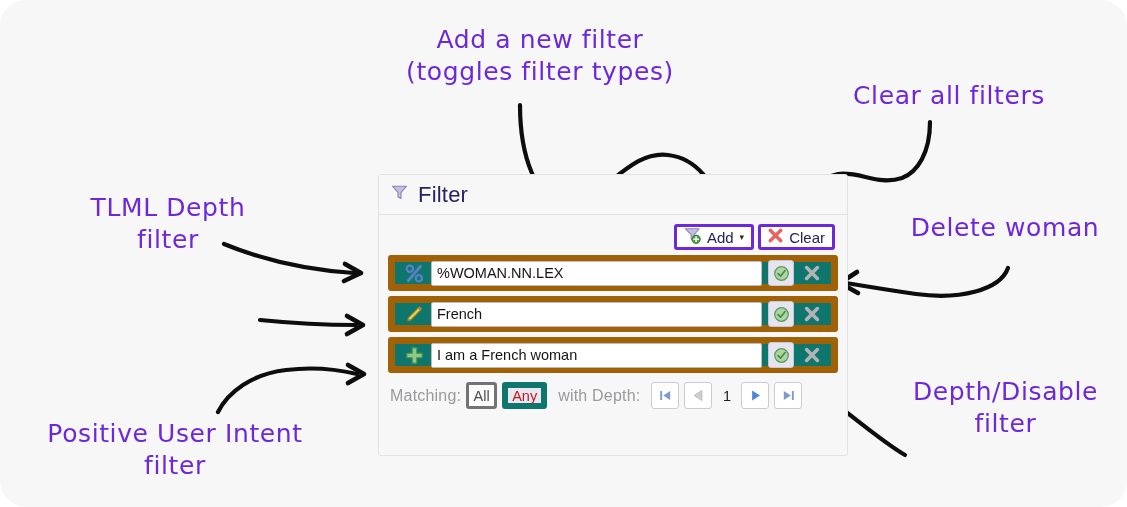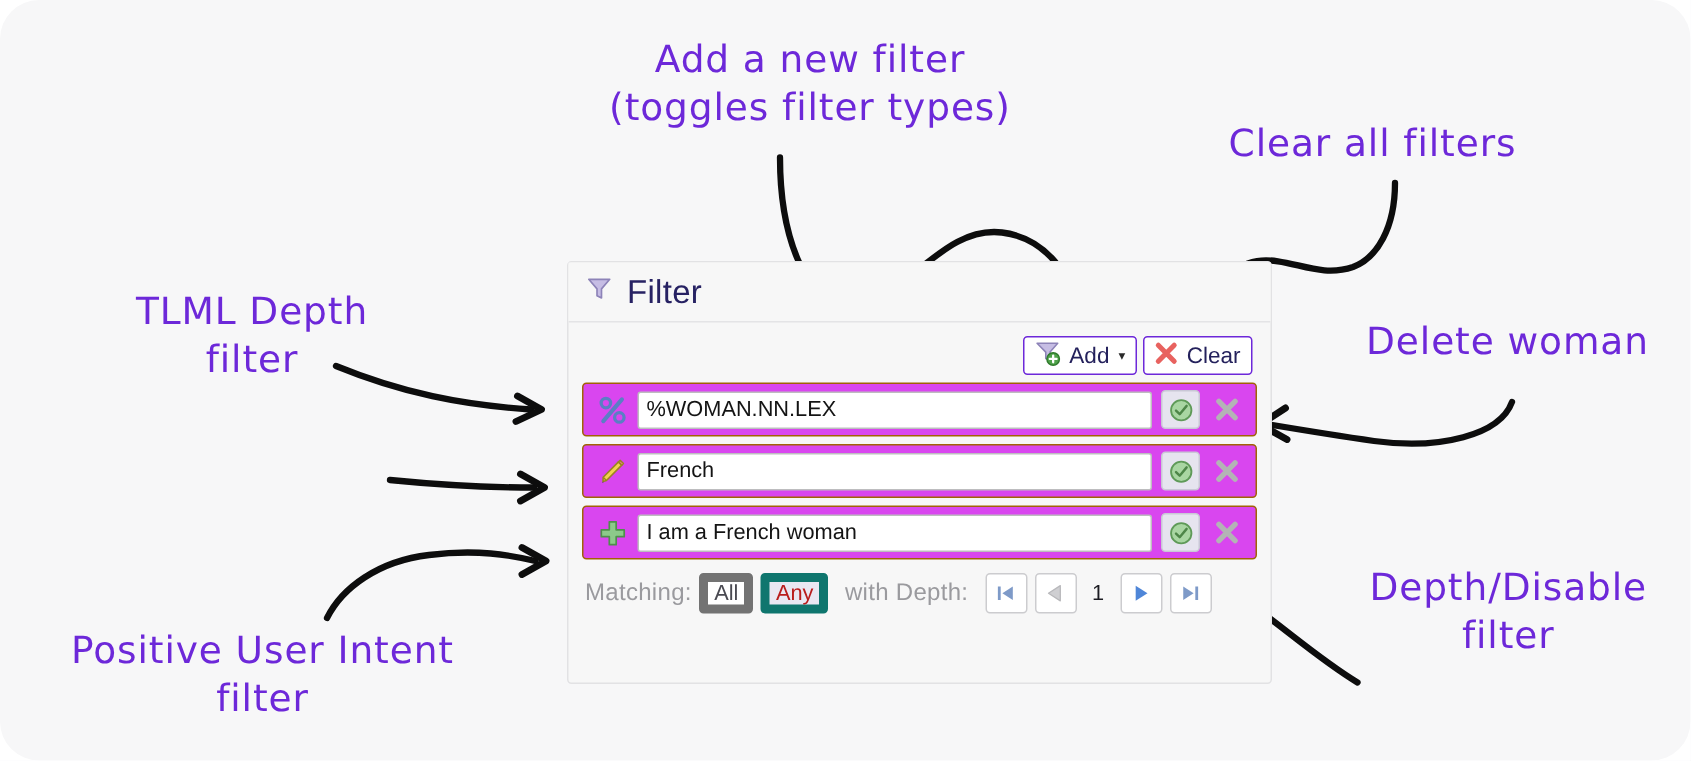--- a/index.html
+++ b/index.html
@@ -73,41 +73,41 @@
     display: flex;
     justify-content: flex-end;
     gap: 4px;
     padding: 3px 3px 5px 0;
   }
   .tb-btn {
     display: flex;
     align-items: center;
     gap: 5px;
     background: #ffffff;
-    border: 1px solid #6d28d9;
+    border: 3px solid #6d28d9;
     border-radius: 3px;
     padding: 3px 7px 3px 6px;
     font-size: 15px;
     color: #24215c;
     cursor: pointer;
     height: 26px;
     box-sizing: border-box;
   }
   .tb-btn .caret {
     font-size: 9px;
     color: #2a2a2a;
     margin-left: 1px;
   }
 
   
   .filter-row {
     display: flex;
     align-items: center;
-    background: #d946ef;
-    border: 1px solid #a16207;
+    background: #0f766e;
+    border: 7px solid #a16207;
     border-radius: 3px;
     padding: 5px 6px;
     margin-bottom: 5px;
     height: 36px;
     box-sizing: border-box;
   }
   .row-icon {
     width: 26px;
     display: flex;
     align-items: center;
@@ -161,21 +161,21 @@
   }
   .foot-label {
     font-size: 16px;
     color: #9a9a9e;
     letter-spacing: 0.2px;
   }
   .seg-btn {
     min-width: 31px;
     height: 27px;
     background: #ffffff;
-    border: 6px solid #737373;
+    border: 3px solid #737373;
     border-radius: 3px;
     font-family: "Liberation Sans", sans-serif;
     font-size: 14.5px;
     color: #4a4a52;
     display: flex;
     align-items: center;
     justify-content: center;
     cursor: pointer;
     box-sizing: border-box;
     padding: 0 4px;
@@ -236,21 +236,21 @@
       <path d="M347,316 L363,325 L347,334"></path>
       <path d="M348,365 L364,374 L348,383"></path>
       <path d="M857,272 L840,283 L858,293"></path>
       <path d="M790,374 L798,381 L801,392"></path>
     </g>
   </svg>
 
   <div class="annot center" style="left:385px; top:24px; width:310px;">Add a new filter
 (toggles filter types)</div>
 
-  <div class="annot center" style="left:790px; top:80px; width:250px;">Clear all filters</div>
+  <div class="annot center" style="left:824px; top:80px; width:250px;">Clear all filters</div>
 
   <div class="annot center" style="left:48px; top:192px; width:240px;">TLML Depth
 filter</div>
 
 
   <div class="annot center" style="left:10px; top:418px; width:330px;">Positive User Intent
 filter</div>
 
   <div class="annot center" style="left:890px; top:212px; width:230px;">Delete woman</div>
 

